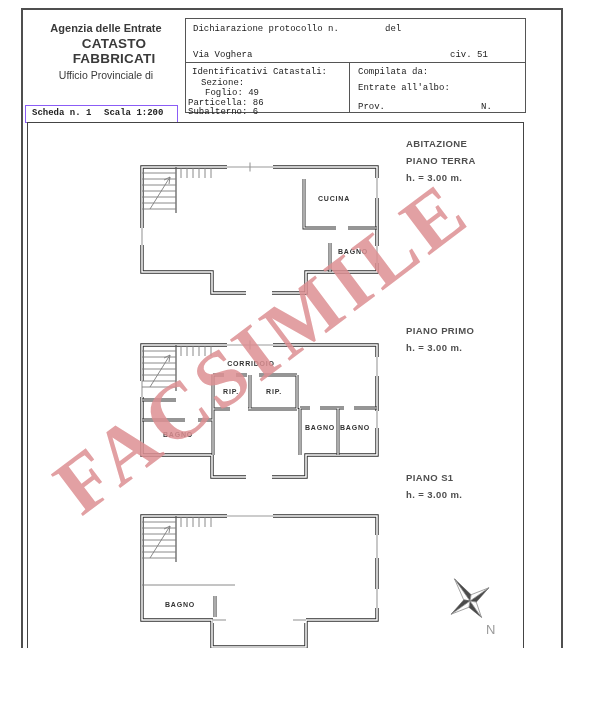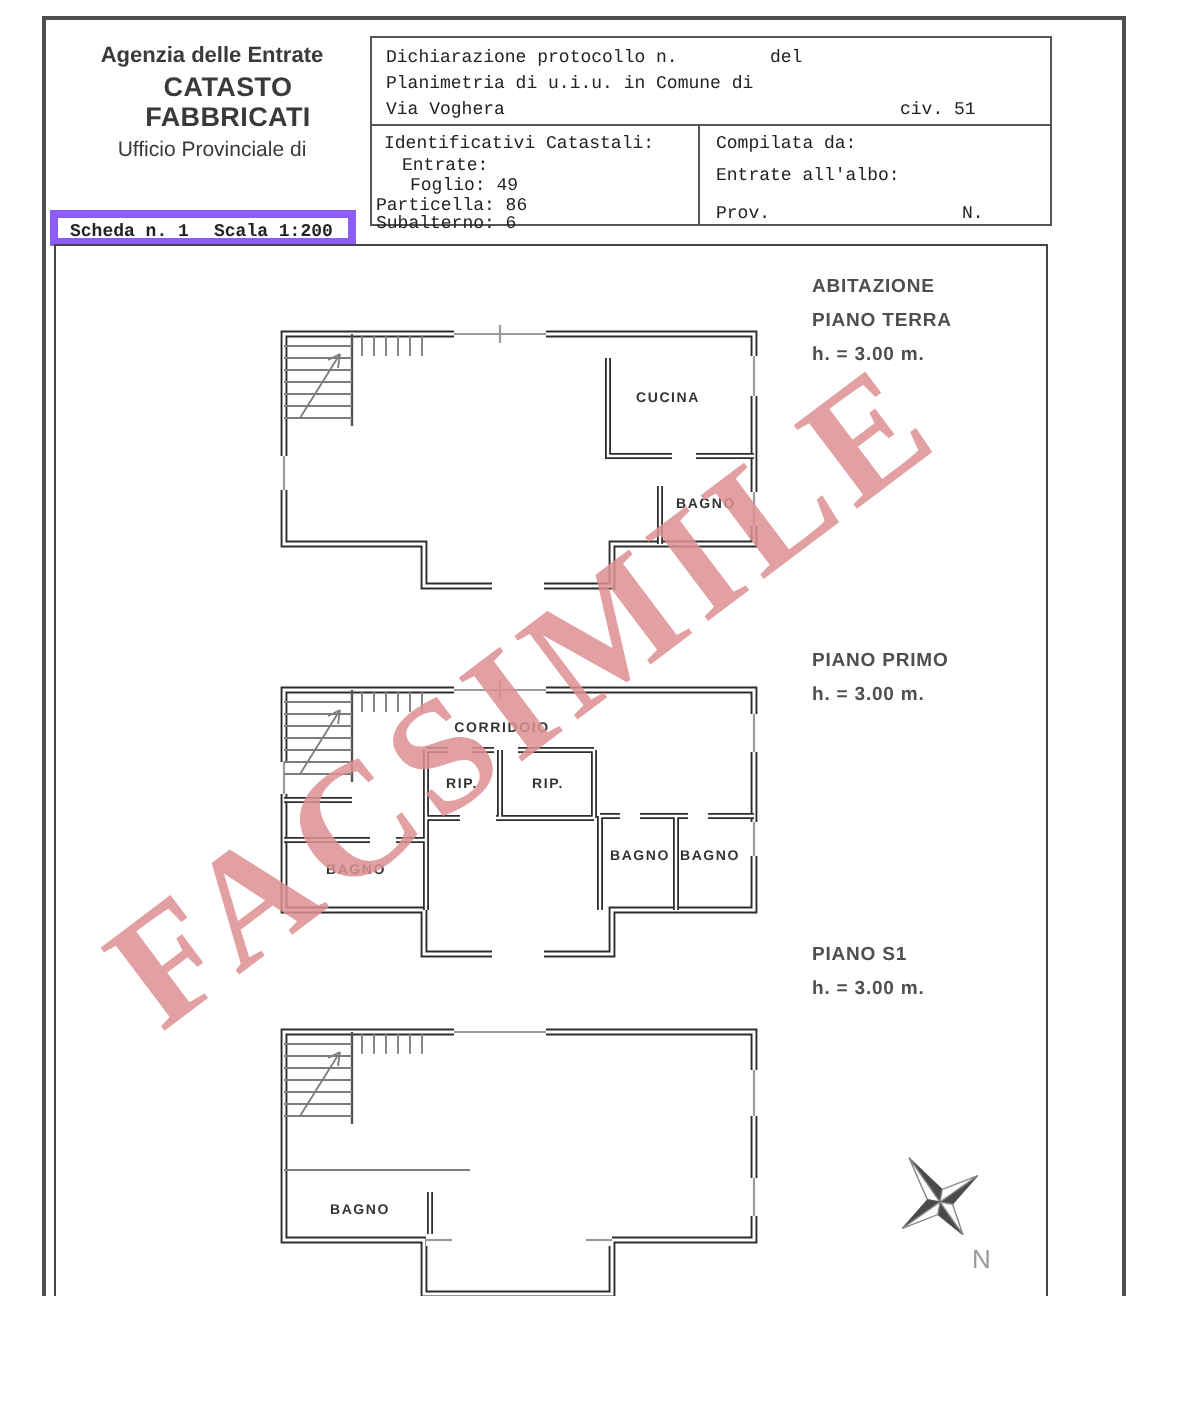--- a/index.html
+++ b/index.html
@@ -16,21 +16,21 @@
   .form-box{position:absolute;left:185px;top:18px;width:341px;height:95px;
         border:1.5px solid #555;box-sizing:border-box;
         font-family:"Liberation Mono",monospace;font-size:9px;color:#222;}
   .form-box span{position:absolute;white-space:nowrap;text-align:right;}
   .form-divider-h{position:absolute;left:185px;top:62px;width:341px;height:0;
         border-top:1.5px solid #555;}
   .form-divider-v{position:absolute;left:349px;top:62px;width:0;height:51px;
         border-left:1.5px solid #555;}
   
   .scheda-box{position:absolute;left:25px;top:105px;width:153px;height:18px;
-        border:4px solid #8b5cf6;box-sizing:border-box;
+        border:1px solid #8b5cf6;box-sizing:border-box;
         font-family:"Liberation Mono",monospace;font-size:9px;font-weight:bold;color:#222;}
   .scheda-box span{position:absolute;top:2px;white-space:nowrap;}
   
   .main-box{position:absolute;left:27px;top:122px;width:497px;height:540px;
         border:1.5px solid #444;box-sizing:border-box;background:#fff;}
   
   .floor-label{position:absolute;left:406px;color:#4f4f4f;font-size:9.5px;
         font-weight:bold;letter-spacing:.4px;line-height:17px;white-space:nowrap;}
   
   .plans{position:absolute;left:0;top:0;pointer-events:none;}
@@ -62,26 +62,25 @@
 
   <div class="agency">
     <div class="l1">Agenzia delle Entrate</div>
     <div class="l2">CATASTO FABBRICATI</div>
     <div class="l3">Ufficio Provinciale di</div>
   </div>
 
   <div class="form-box">
     <span style="left:7px;top:5px">Dichiarazione protocollo n.</span>
     <span style="left:199px;top:5px">del</span>
-    <span style="left:7px;top:18px">Planimetria di u.i.u. in Comune di</span>
     <span style="left:7px;top:31px">Via Voghera</span>
     <span style="left:264px;top:31px">civ. 51</span>
 
     <span style="left:6px;top:48px">Identificativi Catastali:</span>
-    <span style="left:15px;top:59px">Entrate:</span>
+    <span style="left:15px;top:59px">Sezione:</span>
     <span style="left:19px;top:69px">Foglio: 49</span>
     <span style="left:2px;top:79px">Particella: 86</span>
     <span style="left:2px;top:88px">Subalterno: 6</span>
 
     <span style="left:172px;top:48px">Compilata da:</span>
     <span style="left:172px;top:64px">Entrate all'albo:</span>
     <span style="left:172px;top:83px">Prov.</span>
     <span style="left:295px;top:83px">N.</span>
   </div>
   <div class="form-divider-h"></div>

